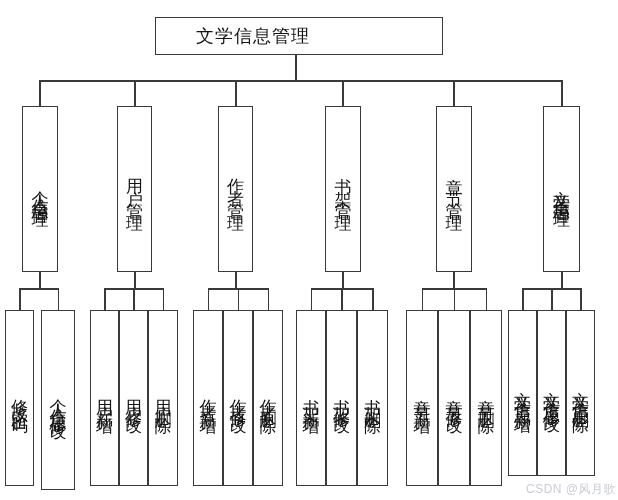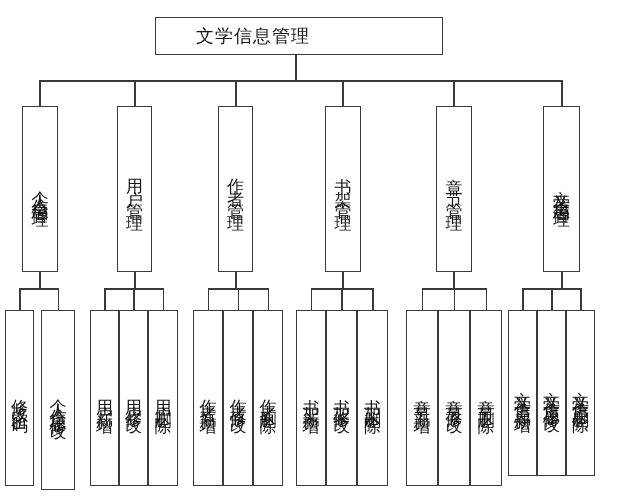--- a/index.html
+++ b/index.html
@@ -171,14 +171,15 @@
   <div class="box child" style="left:508px;width:29px;height:166px;">
     <span class="vlabel ls5">文学信息新增</span>
   </div>
   <div class="box child" style="left:537px;width:29px;height:166px;">
     <span class="vlabel ls5">文学信息修改</span>
   </div>
   <div class="box child" style="left:566px;width:29px;height:166px;">
     <span class="vlabel ls5">文学信息删除</span>
   </div>
 
+  <div class="watermark">CSDN @风月歌</div>
 
 </div>
 
 </body></html>

